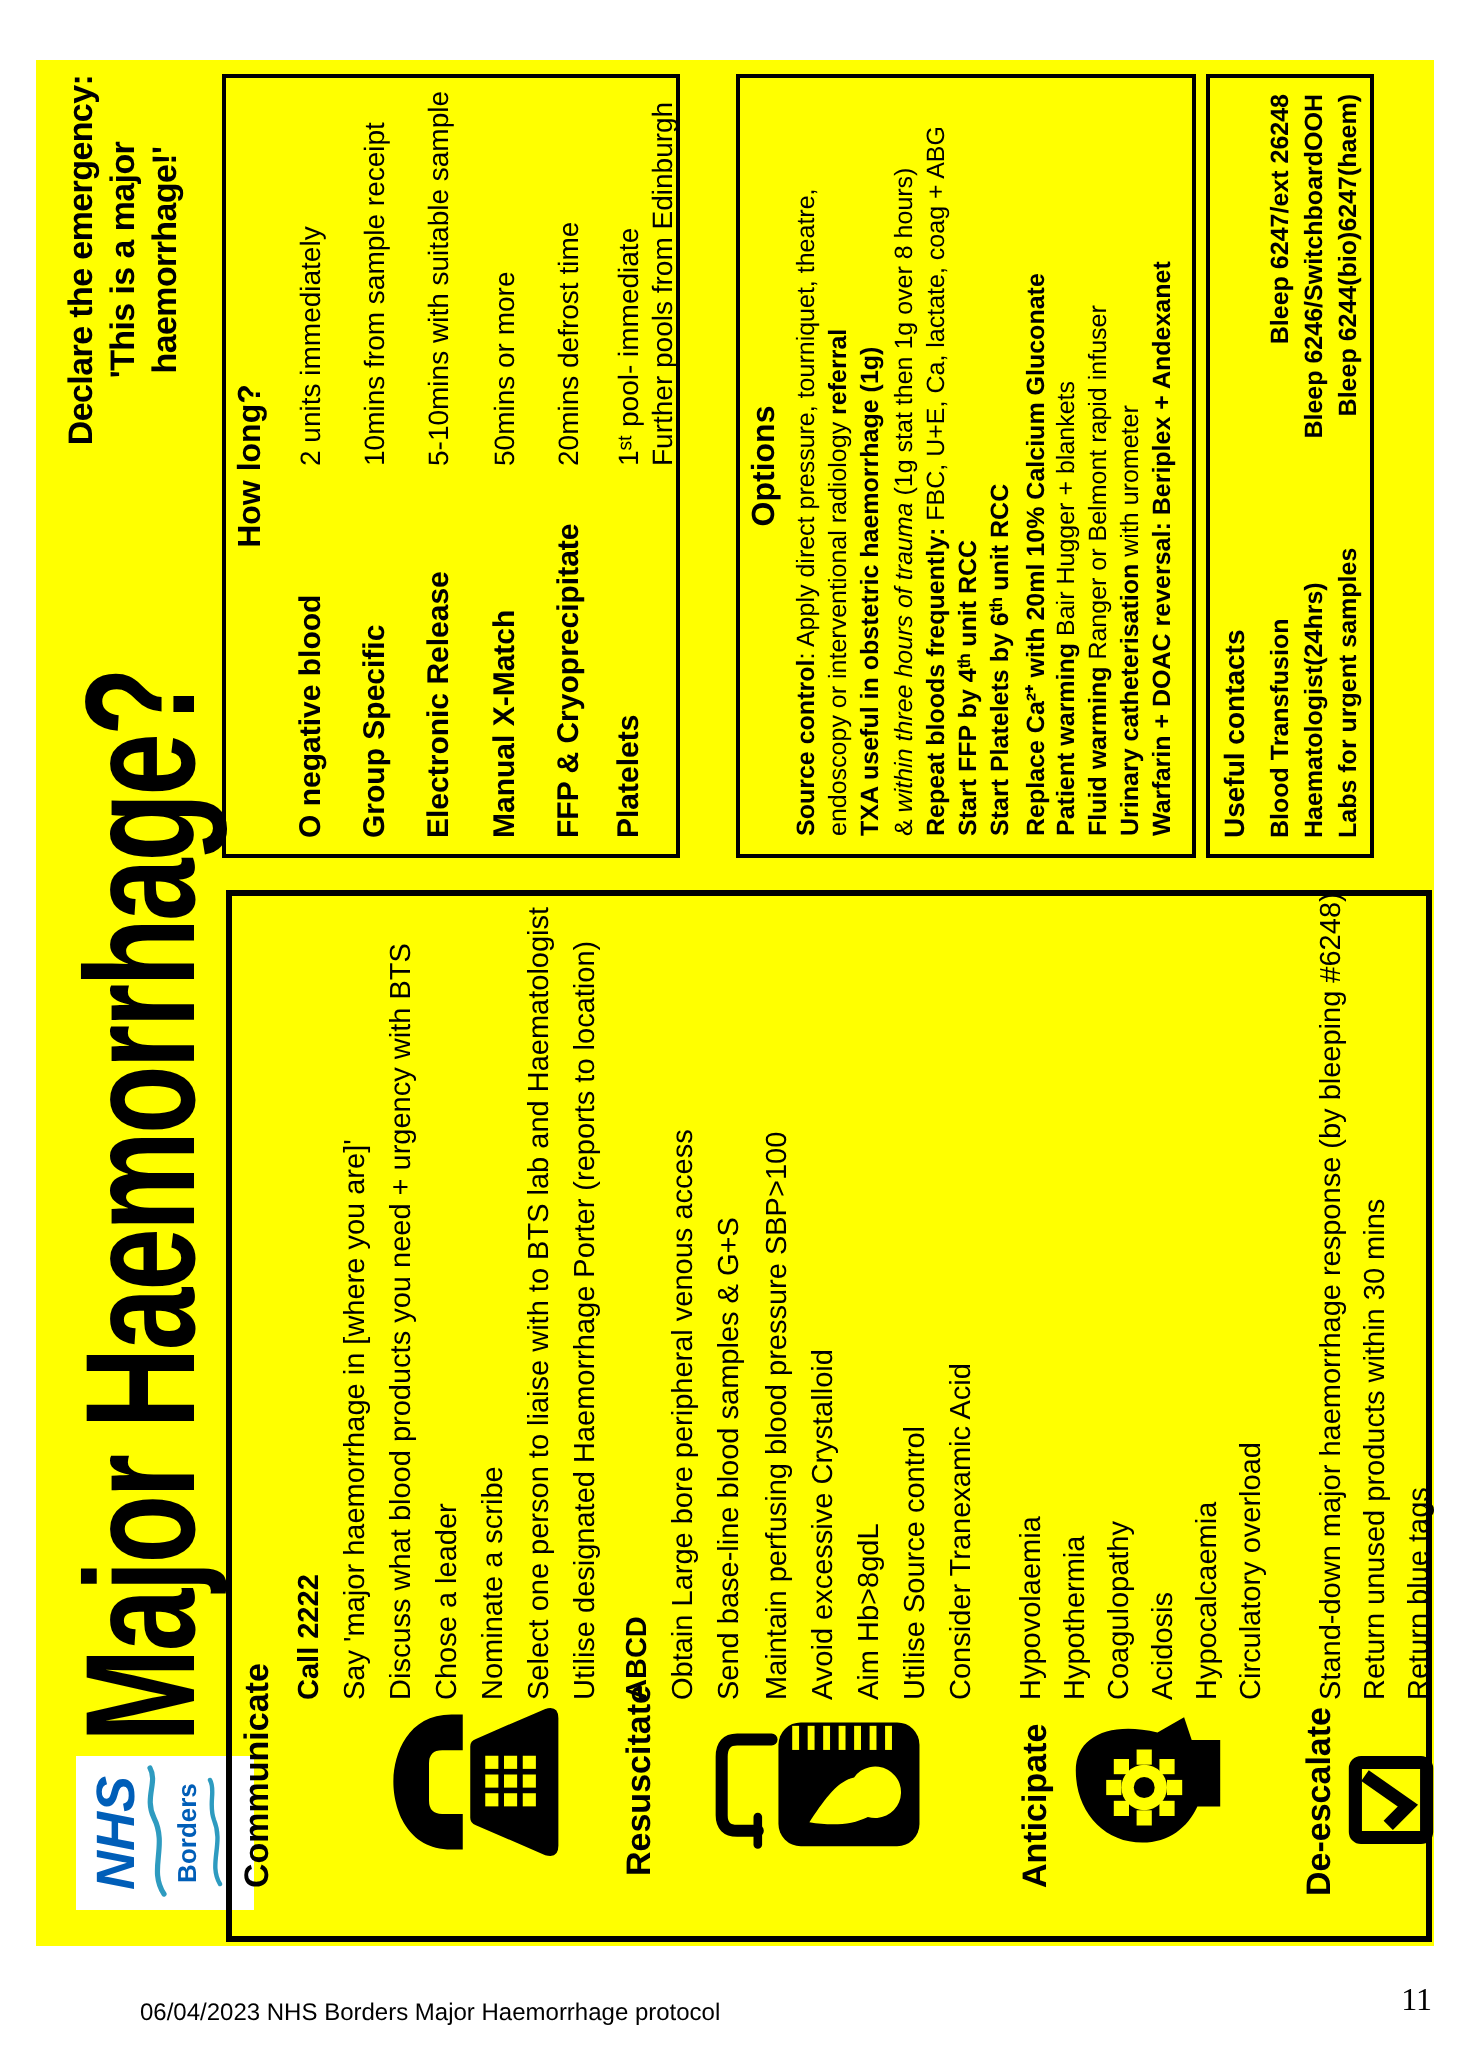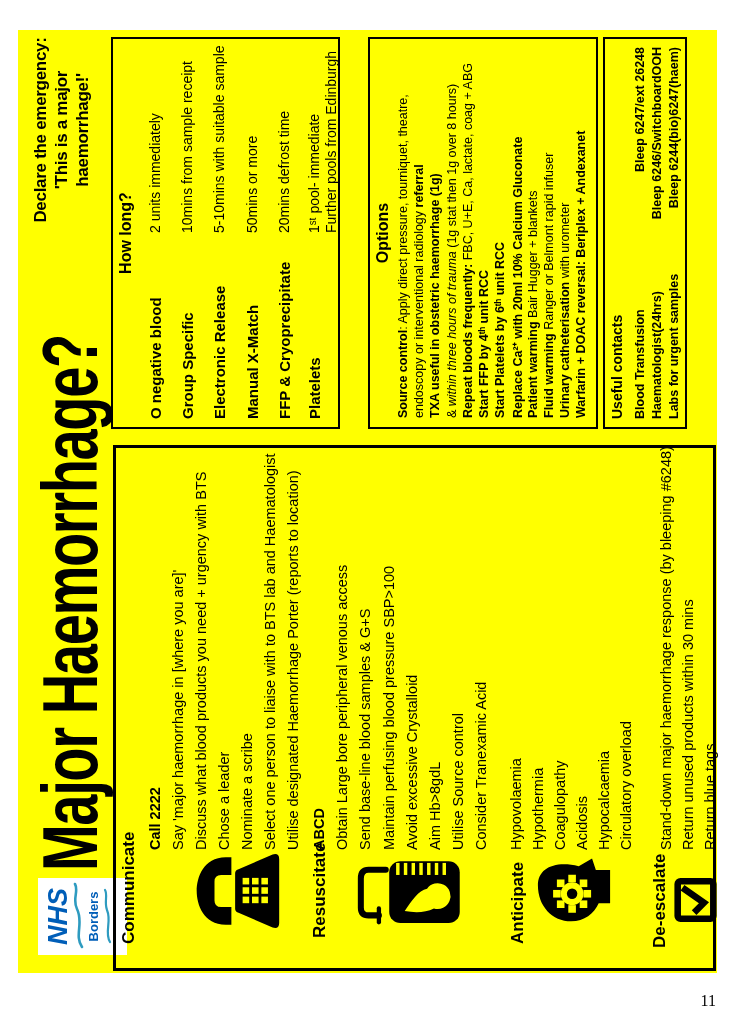--- a/index.html
+++ b/index.html
@@ -273,14 +273,15 @@
             <div class="ct-row" style="top: 62px;">
               <span class="ct-name">Labs for urgent samples</span>
               <span class="ct-bleep">Bleep 6244(bio)6247(haem)</span>
             </div>
           </div>
       </div>
 
     </div>
   </div>
 
+  <div id="page-footer">06/04/2023 NHS Borders Major Haemorrhage protocol</div>
   <div id="page-number">11</div>
 </div>
 
 </body></html>

